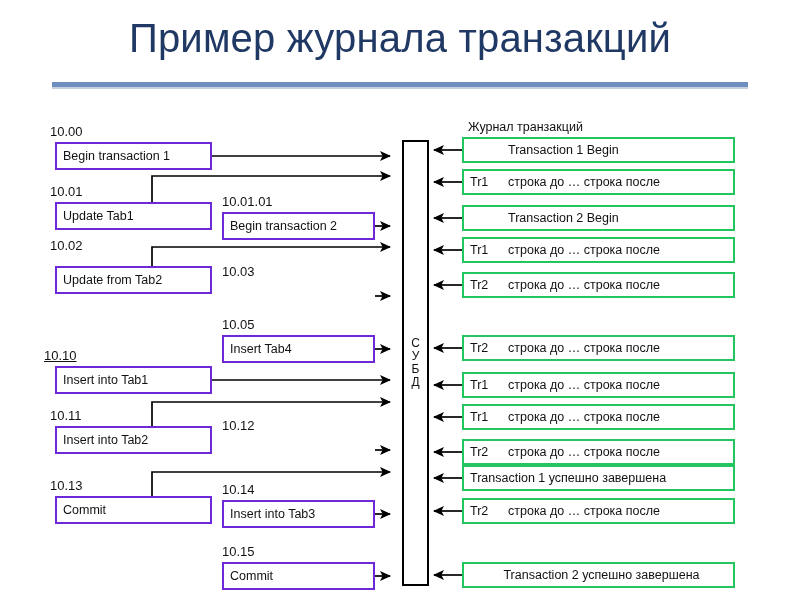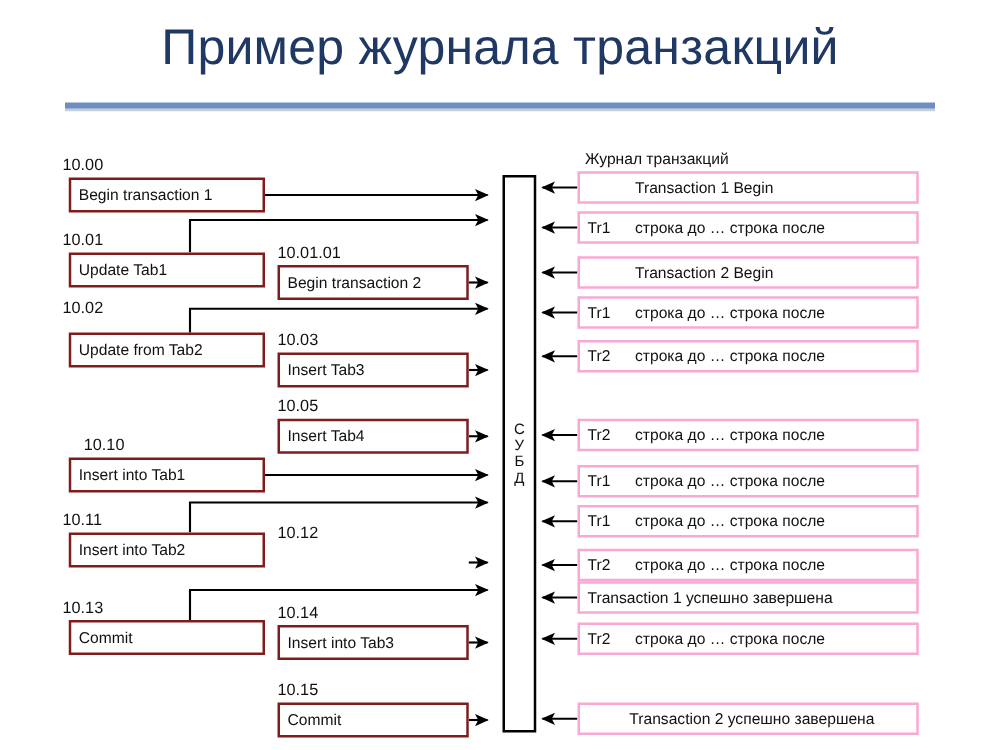--- a/index.html
+++ b/index.html
@@ -22,21 +22,21 @@
   #title-rule      { position:absolute; left:52px; top:82px; width:696px; height:5px; background:#6E8FC0; }
   #title-rule-thin { position:absolute; left:52px; top:87px; width:696px; height:2px; background:#C6CFDD; }
 
   
   #diagram { position:absolute; left:0; top:98px; width:652px; height:496px;margin-top:16px; }
   #wires { position:absolute; left:0; top:0; width:800px; height:496px; }
 
   
   .tbox {
     position:absolute;
-    border:2px solid #7f1d1d;
+    border:2px solid #6d28d9;
     background:#fff;
     font-size:12.5px;
     color:#111;
     display:flex; align-items:center;
     padding-left:6px;
     white-space:nowrap;
     overflow:hidden;
   }
   .tstamp {
     position:absolute;
@@ -55,21 +55,21 @@
   #dbms-box .ch { font-size:12px; line-height:13px; color:#111; }
 
   
   #log-header {
     position:absolute;
     font-size:12.5px; color:#111; white-space:nowrap;
   }
   
   .logbox {
     position:absolute;
-    border:2px solid #f9a8d4;
+    border:2px solid #22c55e;
     background:#fff;
     font-size:12.5px; color:#111;
     display:flex; align-items:center;
     padding-left:6px;
     white-space:nowrap; overflow:hidden;
   }
   .logbox .tr { display:inline-block; min-width:38px; }
 </style>
 </head>
 <body>
@@ -127,34 +127,33 @@
 
     <div class="tstamp" style="left:50px;  top:10px;">10.00</div>
     <div class="tbox" style="left:55px;  top:28px;  width:157px; height:28px;">Begin transaction 1</div>
 
     <div class="tstamp" style="left:50px;  top:70px;">10.01</div>
     <div class="tbox" style="left:55px;  top:88px;  width:157px; height:28px;">Update Tab1</div>
 
     <div class="tstamp" style="left:50px;  top:124px;">10.02</div>
     <div class="tbox" style="left:55px;  top:152px; width:157px; height:28px;">Update from Tab2</div>
 
-    <div class="tstamp" style="left:67px;  top:234px;">10.10</div>
+    <div class="tstamp" style="left:44px;  top:234px;text-decoration:underline;">10.10</div>
     <div class="tbox" style="left:55px;  top:252px; width:157px; height:28px;">Insert into Tab1</div>
 
     <div class="tstamp" style="left:50px;  top:294px;">10.11</div>
     <div class="tbox" style="left:55px;  top:312px; width:157px; height:28px;">Insert into Tab2</div>
 
     <div class="tstamp" style="left:50px;  top:364px;">10.13</div>
     <div class="tbox" style="left:55px;  top:382px; width:157px; height:28px;">Commit</div>
 
     <div class="tstamp" style="left:222px; top:80px;">10.01.01</div>
     <div class="tbox" style="left:222px; top:98px;  width:153px; height:28px;">Begin transaction 2</div>
 
     <div class="tstamp" style="left:222px; top:150px;">10.03</div>
-    <div class="tbox" style="left:222px; top:168px; width:153px; height:28px;">Insert Tab3</div>
 
     <div class="tstamp" style="left:222px; top:203px;">10.05</div>
     <div class="tbox" style="left:222px; top:221px; width:153px; height:28px;">Insert Tab4</div>
 
     <div class="tstamp" style="left:222px; top:304px;">10.12</div>
 
     <div class="tstamp" style="left:222px; top:368px;">10.14</div>
     <div class="tbox" style="left:222px; top:386px; width:153px; height:28px;">Insert into Tab3</div>
 
     <div class="tstamp" style="left:222px; top:430px;">10.15</div>

